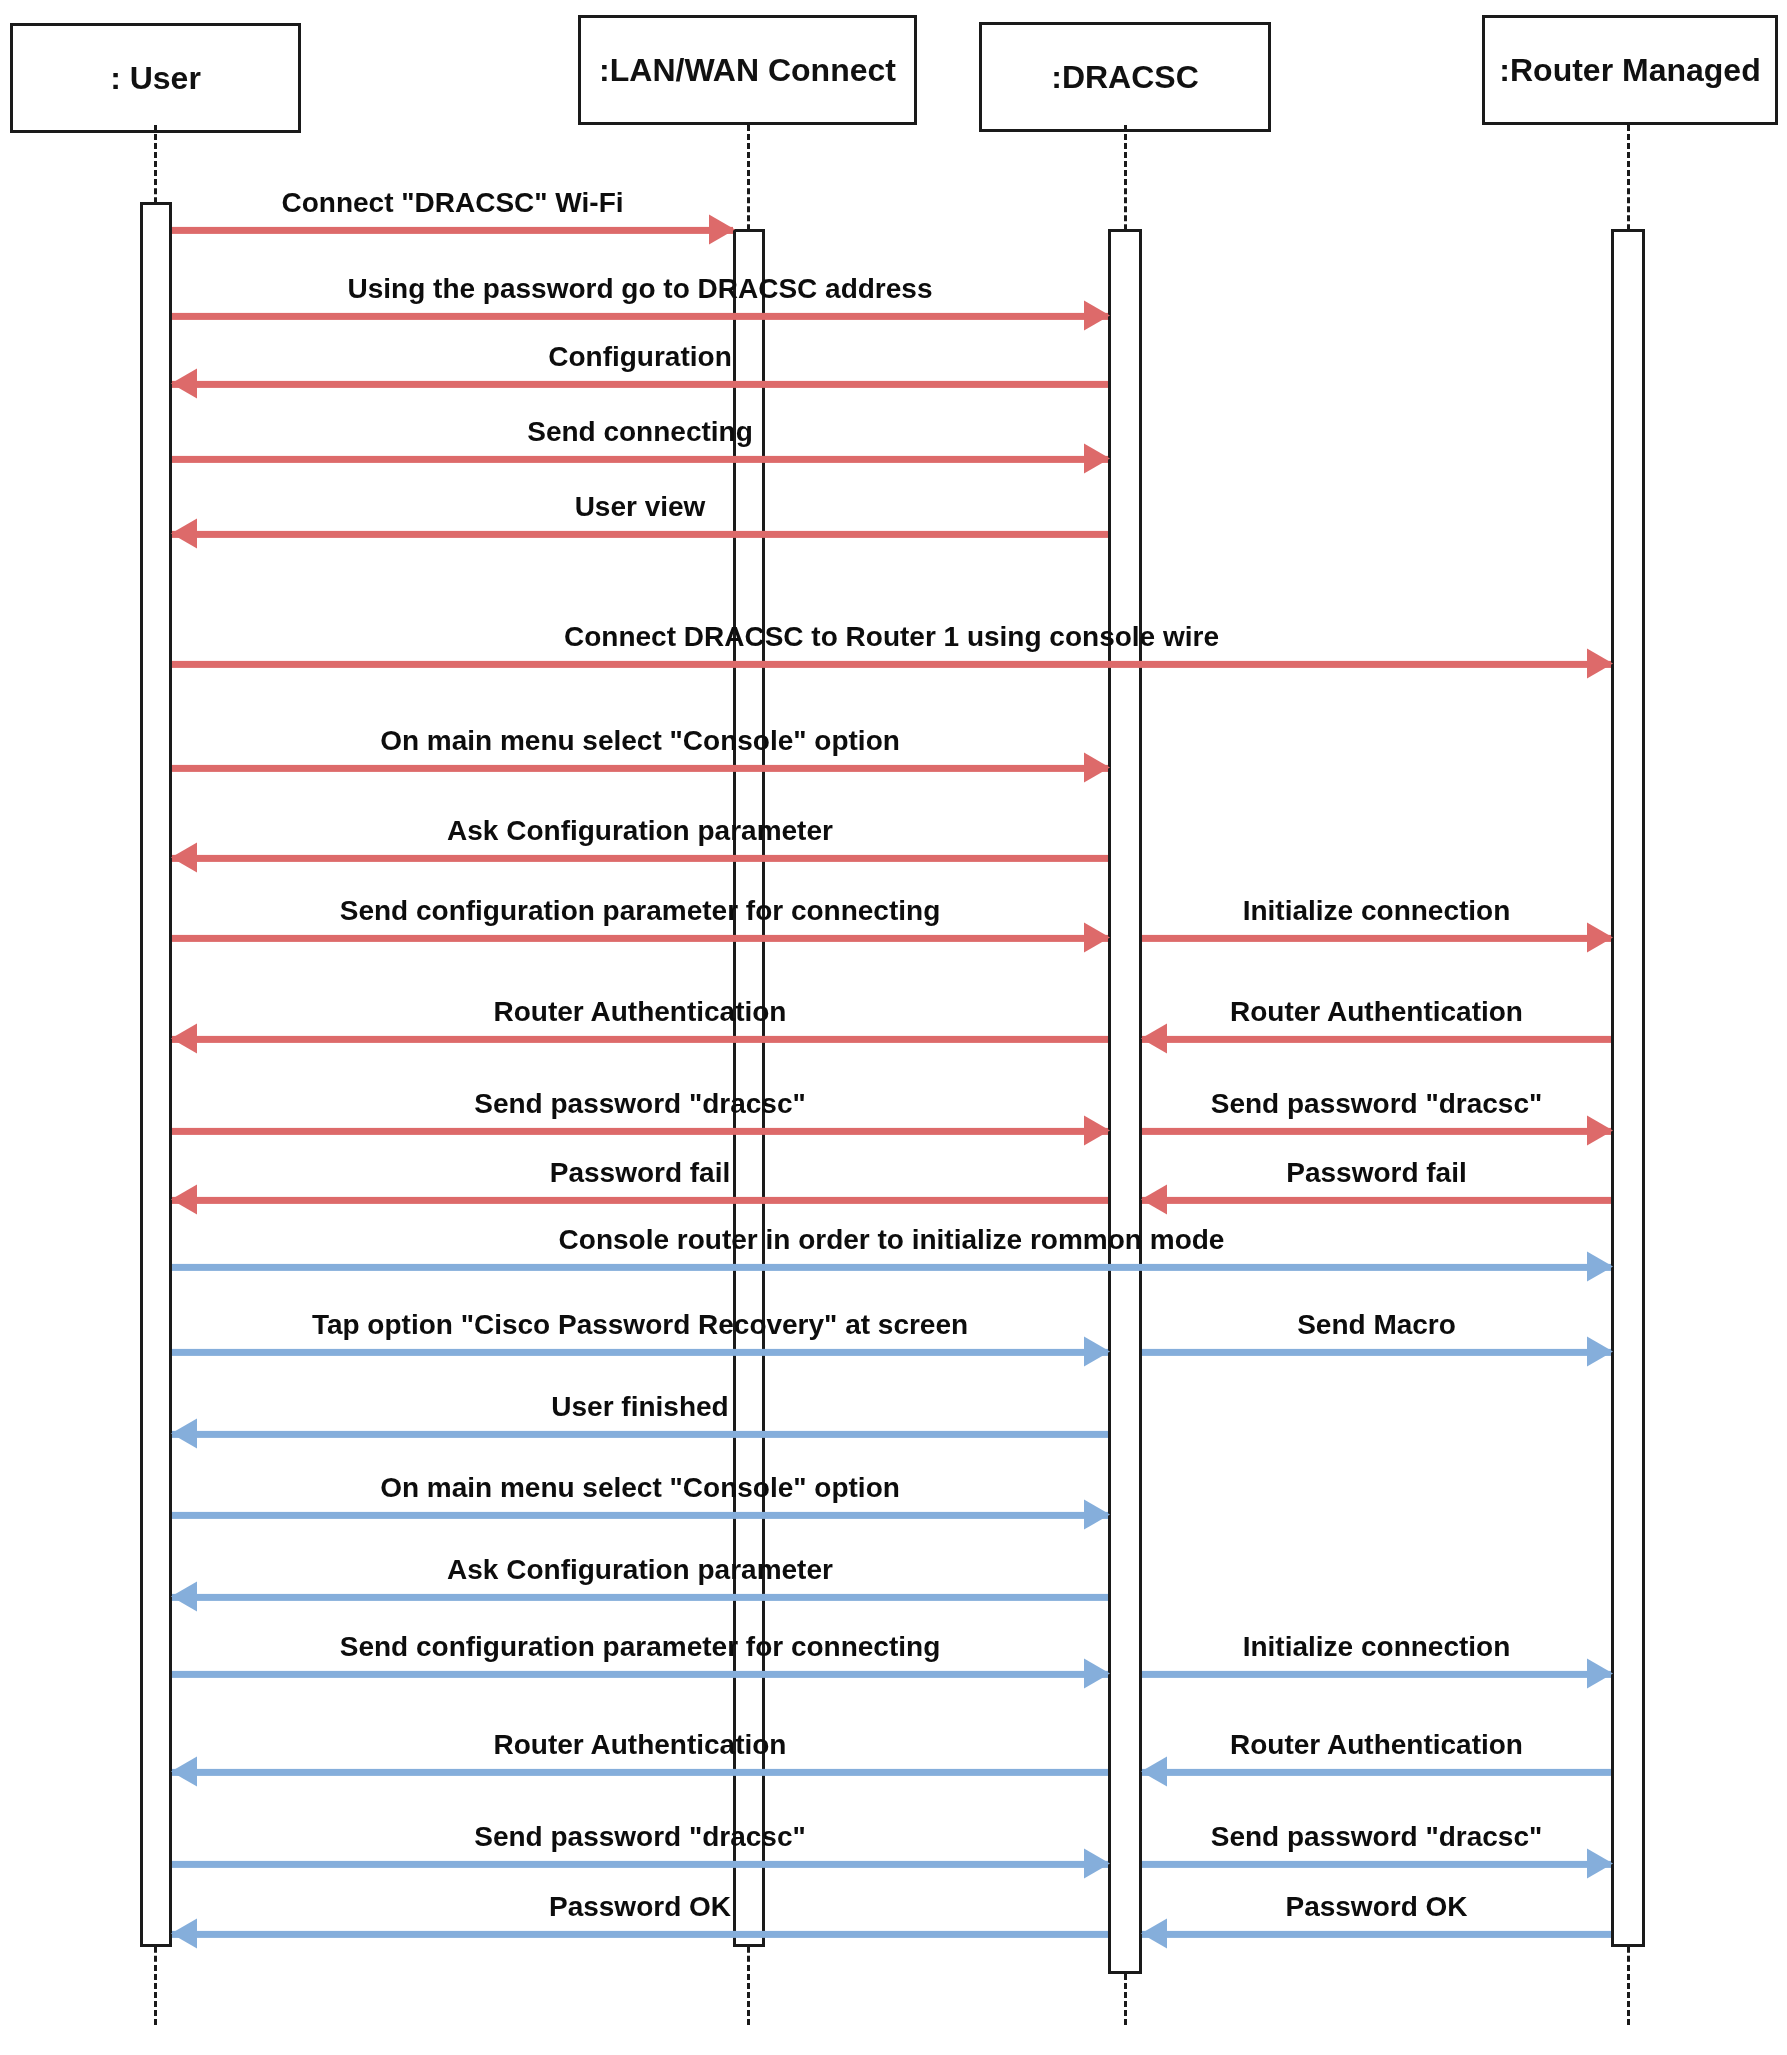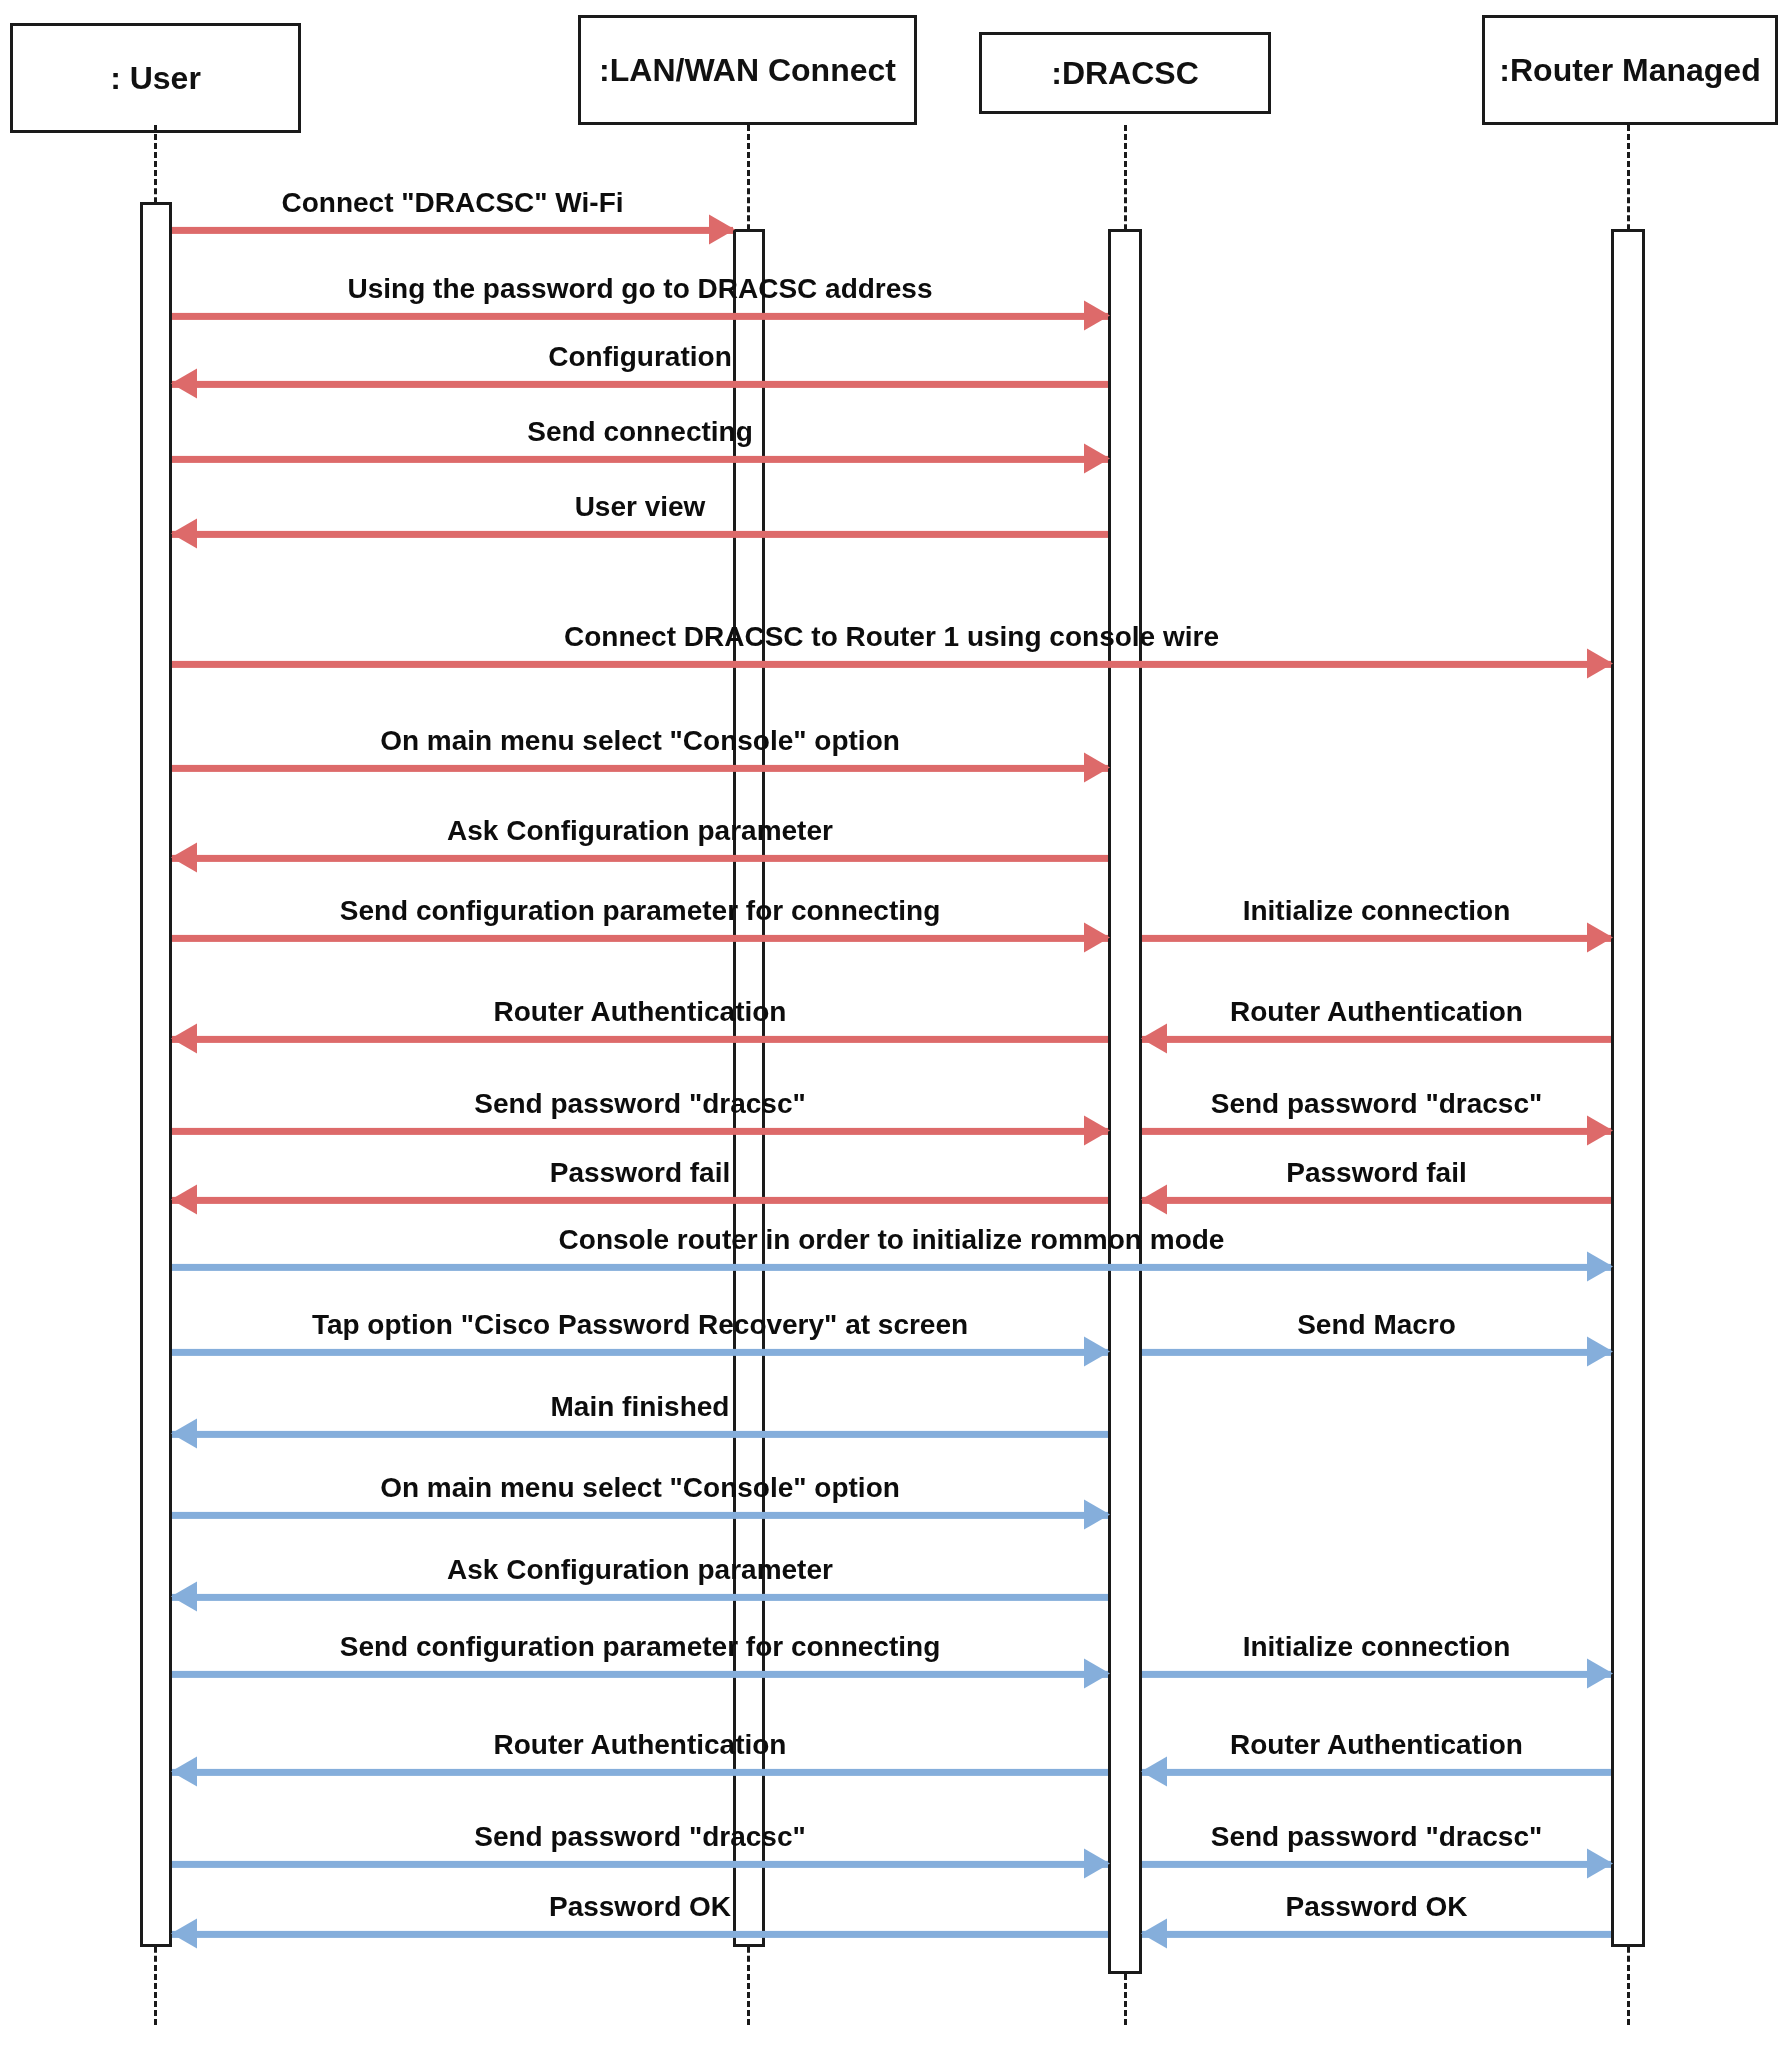--- a/index.html
+++ b/index.html
@@ -73,21 +73,21 @@
 <body>
 
 <div id="stage">
   <div id="headers">
       <div class="lifebox" style="left: 10px; top: 15.4px; width: 291px; height: 110px; margin-top: 8px;">
         <span class="lbl">: User</span>
       </div>
       <div class="lifebox" style="left: 578px; top: 15.4px; width: 339px; height: 110px;">
         <span class="lbl">:LAN/WAN Connect</span>
       </div>
-      <div class="lifebox" style="left: 979px; top: 32px; width: 292px; height: 82px; justify-content: center;">
+      <div class="lifebox" style="left: 979px; top: 22px; width: 292px; height: 110px; justify-content: center;">
         <span class="lbl">:DRACSC</span>
       </div>
       <div class="lifebox" style="left: 1482px; top: 15.4px; width: 296px; height: 110px;">
         <span class="lbl">:Router Managed</span>
       </div>
     </div>
   <div id="lifelines">
       <div class="lifeline" style="left: 154px; top: 125px; height: 1900px; border-left-color: rgb(26, 26, 26);"></div>
       <div class="lifeline" style="left: 747px; top: 125px; height: 1900px; border-left-color: rgb(26, 26, 26);"></div>
       <div class="lifeline" style="left: 1124px; top: 125px; height: 1900px; border-left-color: rgb(26, 26, 26);"></div>
@@ -191,21 +191,21 @@
         <div class="caption">Tap option "Cisco Password Recovery" at screen</div>
       </div>
       <div class="msg right" style="left: 1142px; top: 1352px; width: 469px; color: rgb(133, 174, 219);">
         <div class="shaft" style="background: rgb(133, 174, 219);"></div>
         <div class="head"></div>
         <div class="caption">Send  Macro</div>
       </div>
       <div class="msg left" style="left: 172px; top: 1434px; width: 936px; color: rgb(133, 174, 219);">
         <div class="shaft" style="background: rgb(133, 174, 219);"></div>
         <div class="head"></div>
-        <div class="caption">Main finished</div>
+        <div class="caption">User finished</div>
       </div>
       <div class="msg right" style="left: 172px; top: 1515px; width: 936px; color: rgb(133, 174, 219);">
         <div class="shaft" style="background: rgb(133, 174, 219);"></div>
         <div class="head"></div>
         <div class="caption">On main menu select "Console" option</div>
       </div>
       <div class="msg left" style="left: 172px; top: 1597px; width: 936px; color: rgb(133, 174, 219);">
         <div class="shaft" style="background: rgb(133, 174, 219);"></div>
         <div class="head"></div>
         <div class="caption">Ask Configuration parameter</div>

